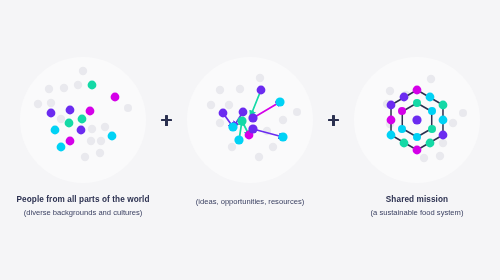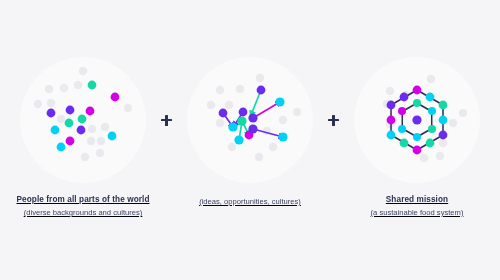--- a/index.html
+++ b/index.html
@@ -8,21 +8,20 @@
     background:#f5f5f7;
     font-family:"Liberation Sans", sans-serif;
     overflow:hidden;
     position:relative;
   }
   .stage{
     position:absolute;inset:0;
     display:flex;
     align-items:flex-start;
     justify-content:center;
-    text-decoration:underline;
   }
 
   
   .panel{
     position:relative;
     width:143px;
     display:flex;
     flex-direction:column;
     align-items:center;
   }
@@ -183,21 +182,21 @@
             <circle cx="52" cy="83" r="4.6" fill="#00d2f5"></circle>
             <circle cx="62" cy="78" r="4.4" fill="#d400e8"></circle>
             <circle cx="66" cy="61" r="4.6" fill="#6b2bf0"></circle>
             <circle cx="66" cy="72" r="4.6" fill="#6b2bf0"></circle>
             <circle cx="93" cy="45" r="4.6" fill="#00d2f5"></circle>
             <circle cx="96" cy="80" r="4.6" fill="#00d2f5"></circle>
           </svg>
       </div>
     </div>
     <div class="caption">
-      <span class="cap-sub">(ideas, opportunities, cultures)</span>
+      <span class="cap-sub">(ideas, opportunities, resources)</span>
     </div>
   </div>
 
   <div class="plus">
     <span></span>
   </div>
 
   <div class="panel">
     <div class="disc-wrap">
       <div class="disc"></div>

